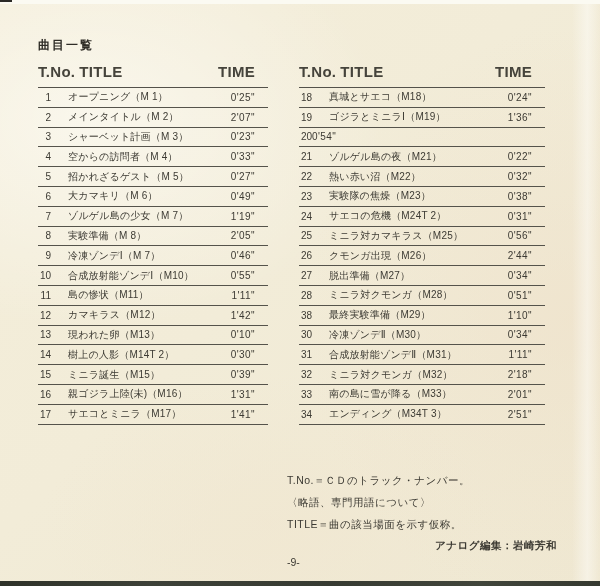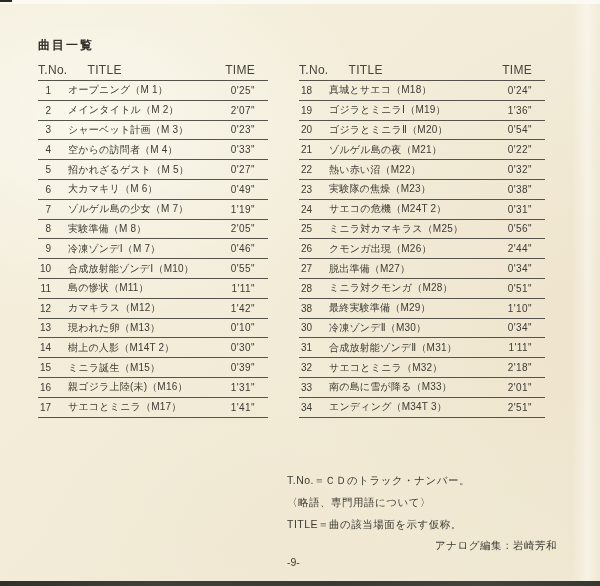--- a/index.html
+++ b/index.html
@@ -30,40 +30,40 @@
     background:linear-gradient(90deg,#2e3229 0%,#3d4138 25%,#373b32 55%,#41453b 80%,#353930 100%);
   }
   .page-title{
     position:absolute;left:38px;top:37px;
     font-size:12px;font-weight:bold;letter-spacing:2px;color:#2f2d27;
   }
   .track-table{position:absolute;top:63px;color:#3c3a33;}
   .track-table.left{left:38px;width:230px;}
   .track-table.right{left:299px;width:246px;}
   .thead{
-    display:flex;align-items:baseline;height:14px;padding-bottom:3px;
-    border-bottom:1px solid #53514a;font-size:12px;letter-spacing:0.3px;color:#45433b;
+    display:flex;align-items:baseline;height:14px;padding-bottom:10px;
+    border-bottom:1px solid #53514a;font-size:15px;letter-spacing:0.3px;color:#45433b;font-weight:bold;
   }
   .thead .h-tno{white-space:nowrap;}
-  .thead .h-title{margin-left:20px;white-space:nowrap;}
+  .thead .h-title{margin-left:4px;white-space:nowrap;}
   .thead .h-time{margin-left:auto;padding-right:13px;white-space:nowrap;}
   .trow{
     display:flex;align-items:center;height:18.8px;border-bottom:1px solid #55534b;
     font-size:10px;
   }
   .trow .no{width:13px;text-align:right;flex:none;}
   .trow .ttl{margin-left:17px;flex:1;white-space:nowrap;overflow:hidden;letter-spacing:0.2px;}
   .trow .tm{flex:none;padding-right:13px;letter-spacing:0.4px;}
   .notes{
     position:absolute;left:287px;top:469px;color:#3c3a33;
     font-size:10.5px;line-height:22px;letter-spacing:0.5px;
   }
   .credit{
     position:absolute;left:435px;top:539px;color:#3c3a33;
-    font-size:10.5px;letter-spacing:0.5px;
+    font-size:10.5px;letter-spacing:0.5px;font-weight:bold;
   }
   .trademark{
     position:absolute;left:13px;top:592px;color:#4a483f;
     font-size:8.5px;letter-spacing:0.4px;font-weight:bold;
   }
   .page-number{
     position:absolute;left:287px;top:556px;color:#3c3a33;font-size:10.5px;
   }
 </style>
 </head>
@@ -202,21 +202,20 @@
       </div>
 
       <div class="trow">
         <span class="no">19</span>
         <span class="ttl">ゴジラとミニラⅠ（M19）</span>
         <span class="tm">1'36"</span>
       </div>
 
       <div class="trow">
         <span class="no">20</span>
-        <span class="ttl">ゴジラとミニラⅡ（M20）</span>
         <span class="tm">0'54"</span>
       </div>
 
       <div class="trow">
         <span class="no">21</span>
         <span class="ttl">ゾルゲル島の夜（M21）</span>
         <span class="tm">0'22"</span>
       </div>
 
       <div class="trow">
@@ -274,21 +273,21 @@
       </div>
 
       <div class="trow">
         <span class="no">31</span>
         <span class="ttl">合成放射能ゾンデⅡ（M31）</span>
         <span class="tm">1'11"</span>
       </div>
 
       <div class="trow">
         <span class="no">32</span>
-        <span class="ttl">サエコとミニラ（M32）</span>
+        <span class="ttl">ミニラ対クモンガ（M32）</span>
         <span class="tm">2'18"</span>
       </div>
 
       <div class="trow">
         <span class="no">33</span>
         <span class="ttl">南の島に雪が降る（M33）</span>
         <span class="tm">2'01"</span>
       </div>
 
       <div class="trow">

